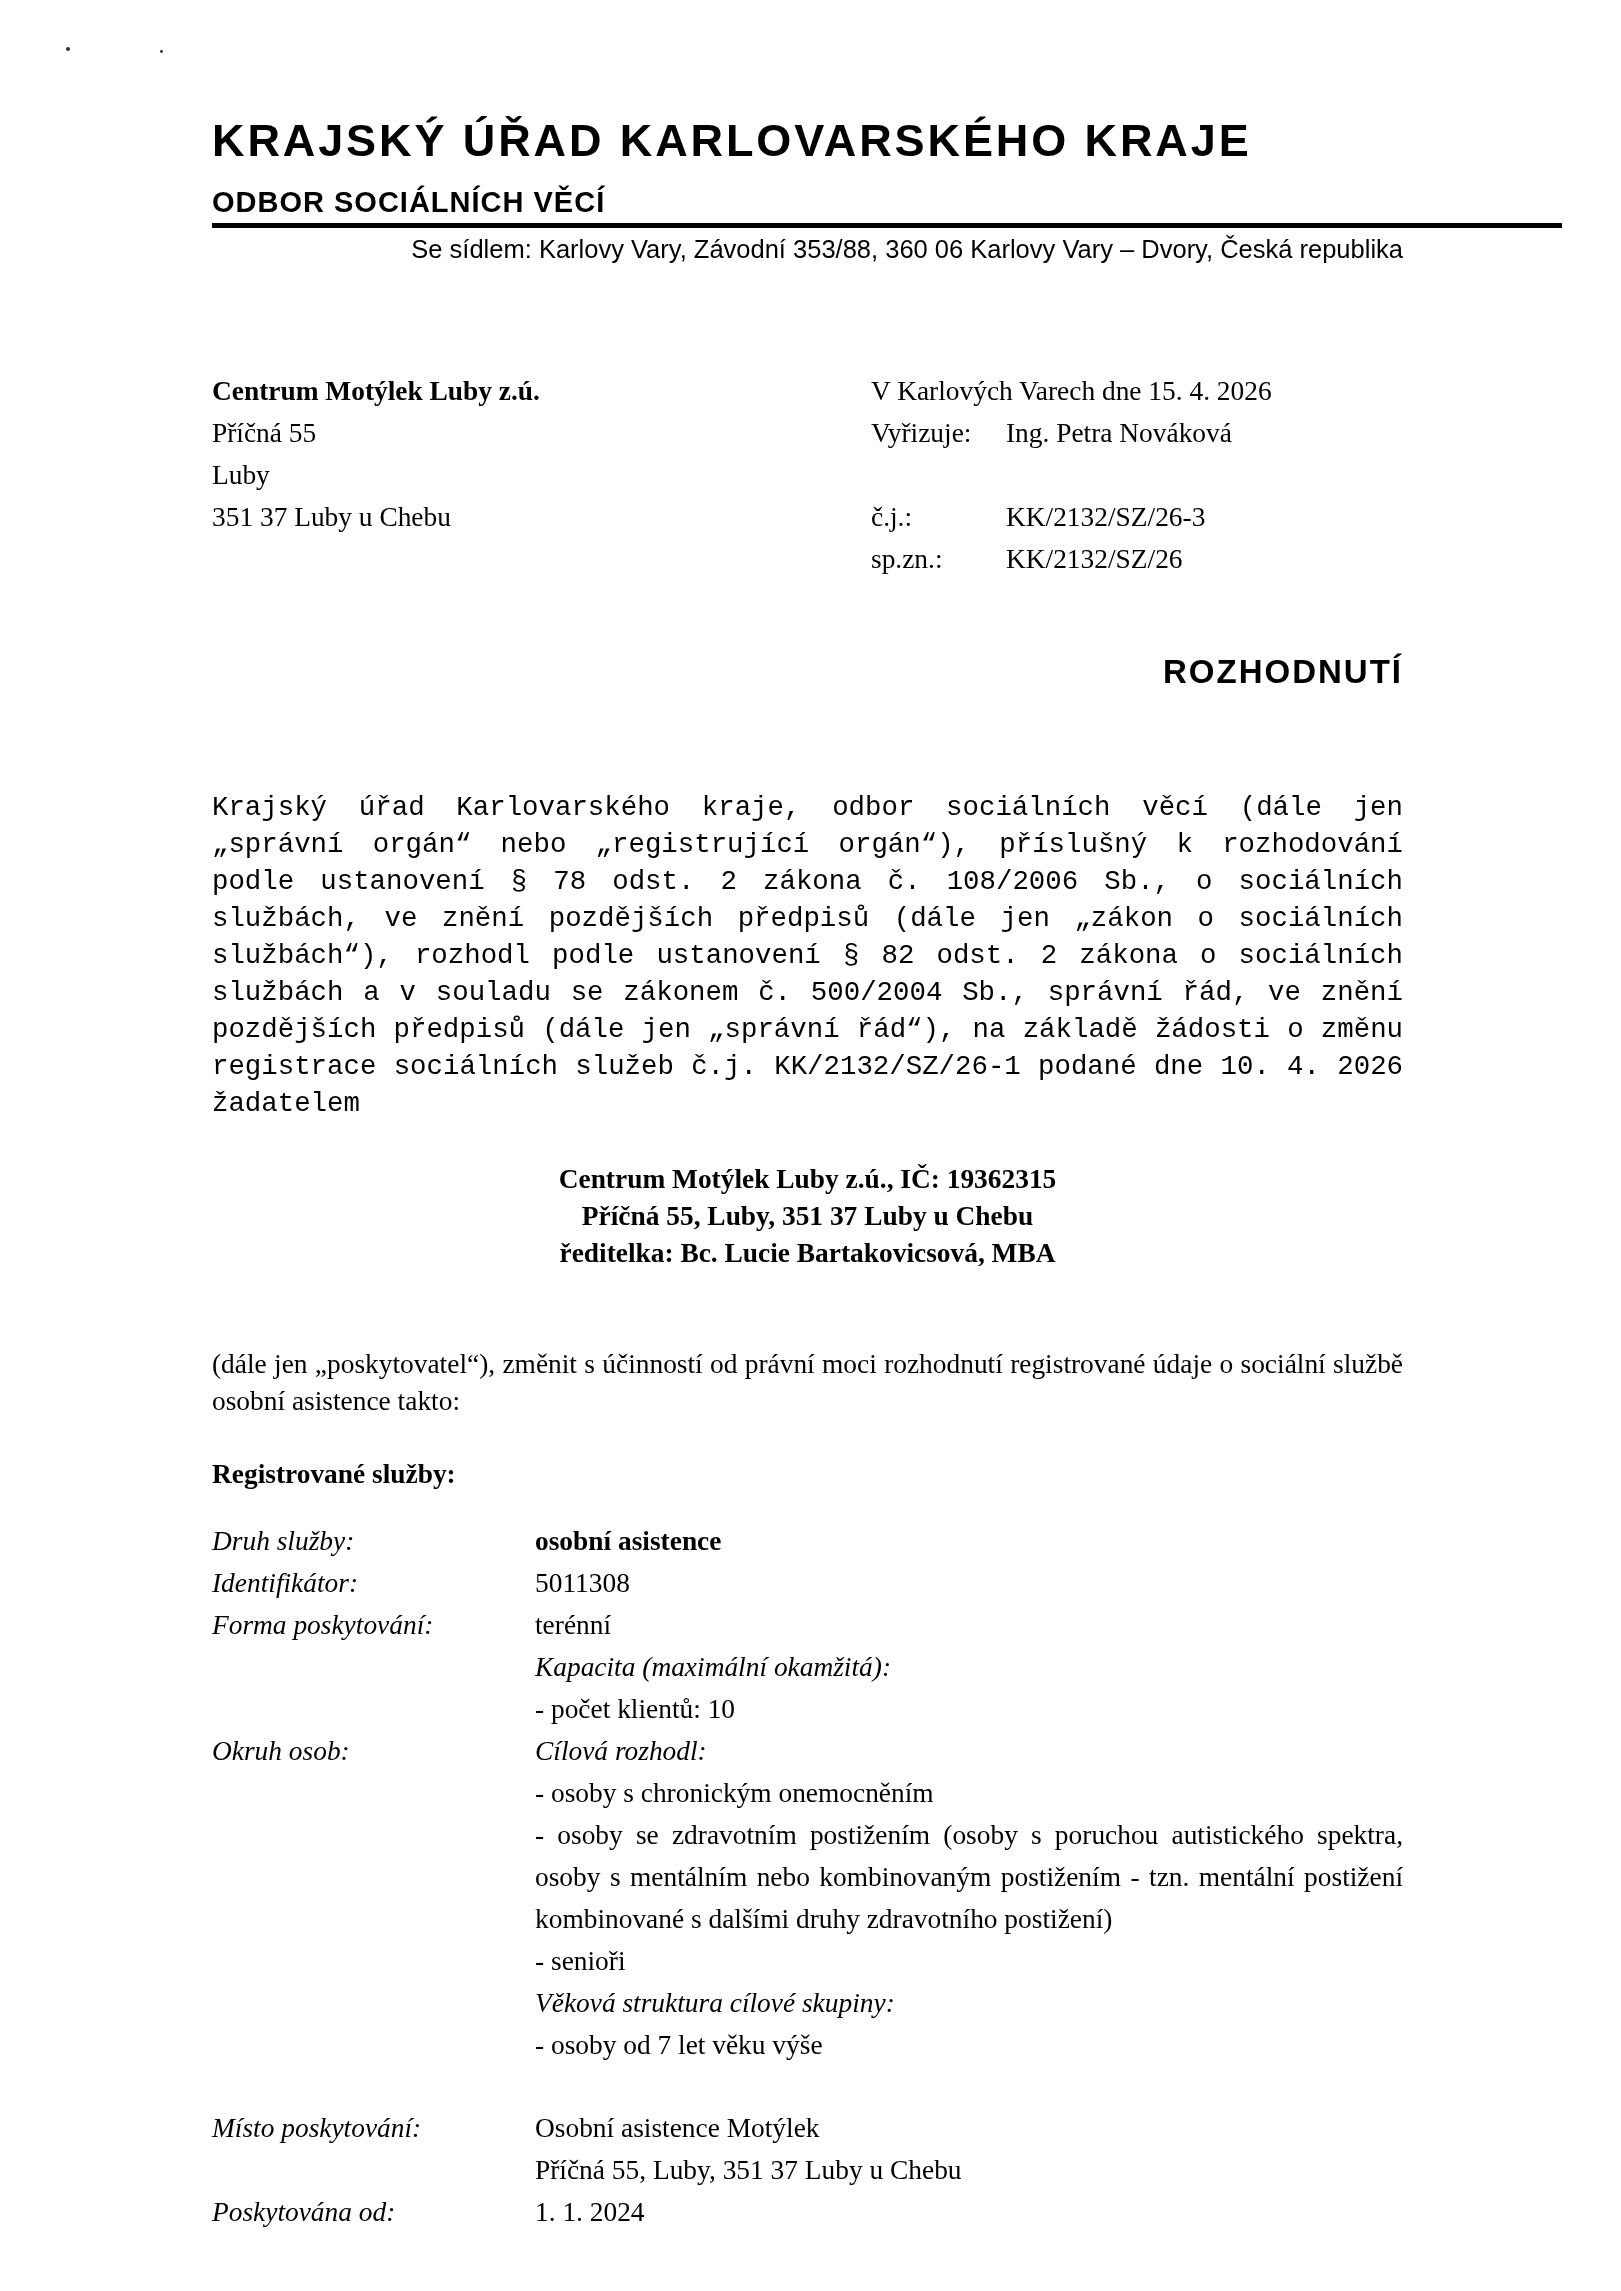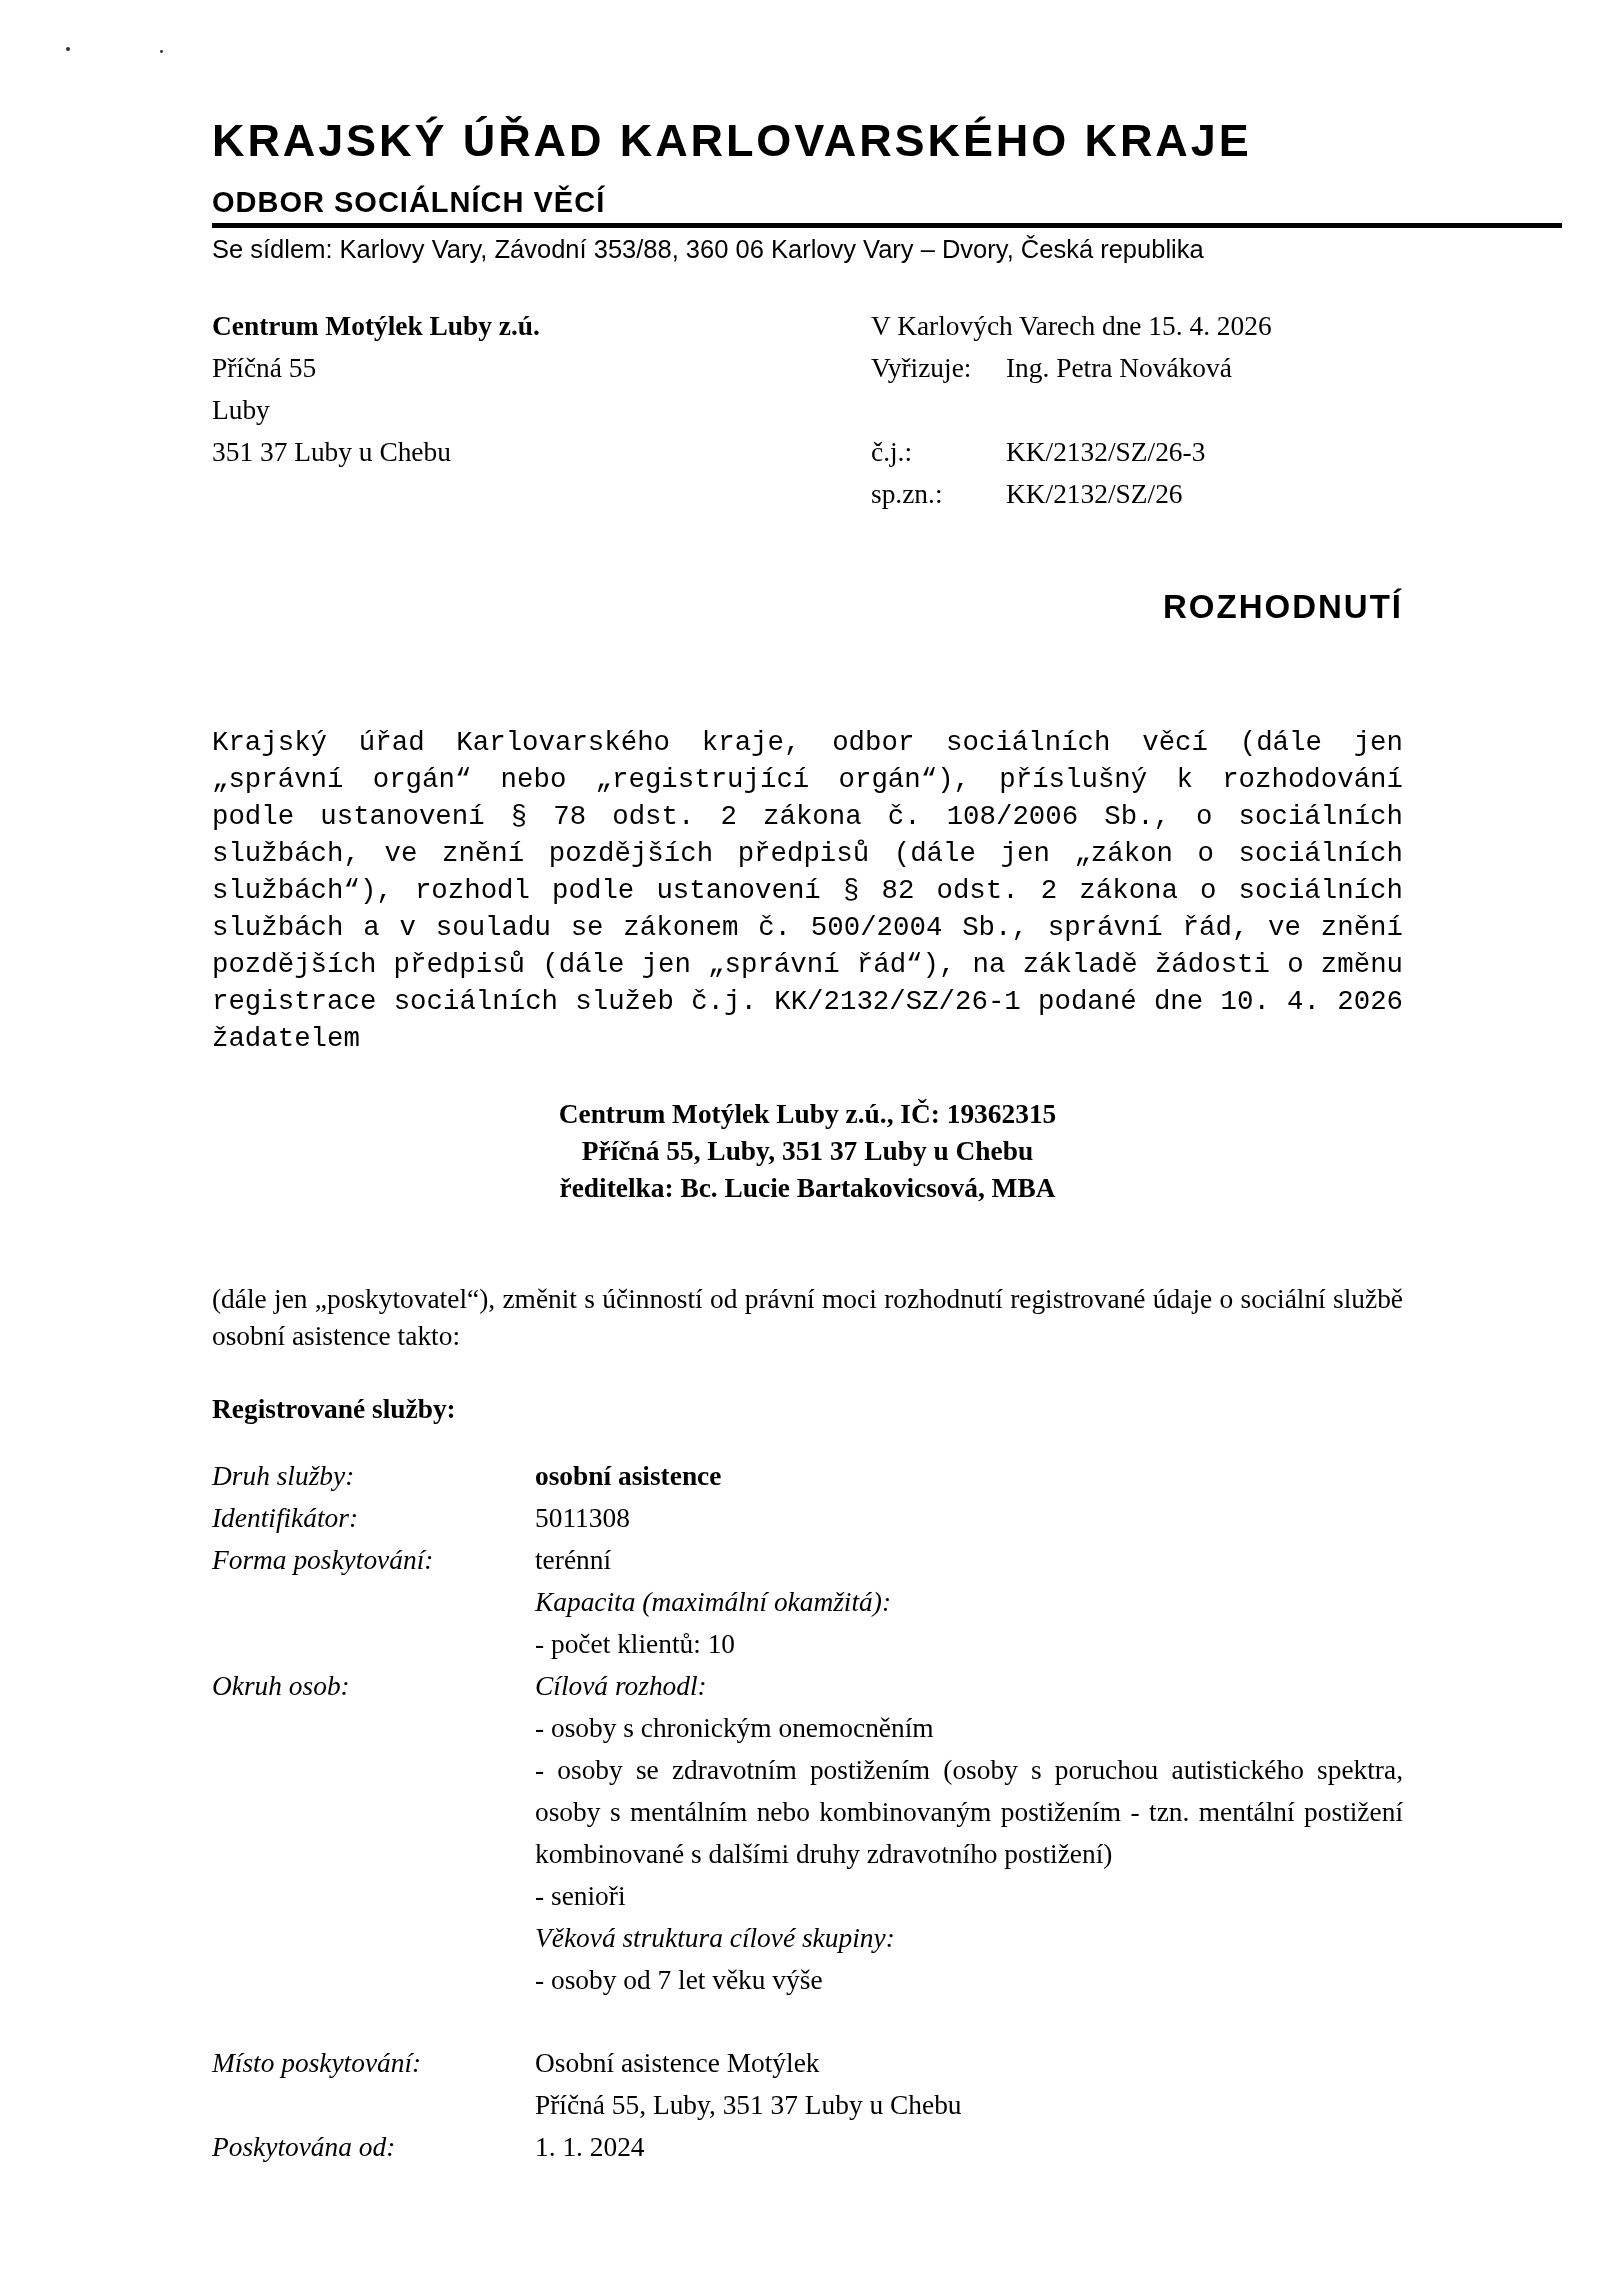--- a/index.html
+++ b/index.html
@@ -53,26 +53,27 @@
     width: 1350px;        
     height: 4.9px;
     background: #000;
     margin-top: 5.9px;
   }
   .office-seat {
     margin-top: 6.9px;
     font-family: "Liberation Sans", sans-serif;
     font-size: 25.5px;
     line-height: 29px;
+    text-align: right;
   }
 
   
   .addr-meta {
     position: relative;
-    margin-top: 41px;
+    margin-top: 106px;
     line-height: 42px;
     min-height: 211px;
   }
   .recipient .r-name { font-weight: bold; }
   .meta {
     position: absolute;
     left: 659px;
     top: 0;
   }
   .meta-blank { height: 42px; }

